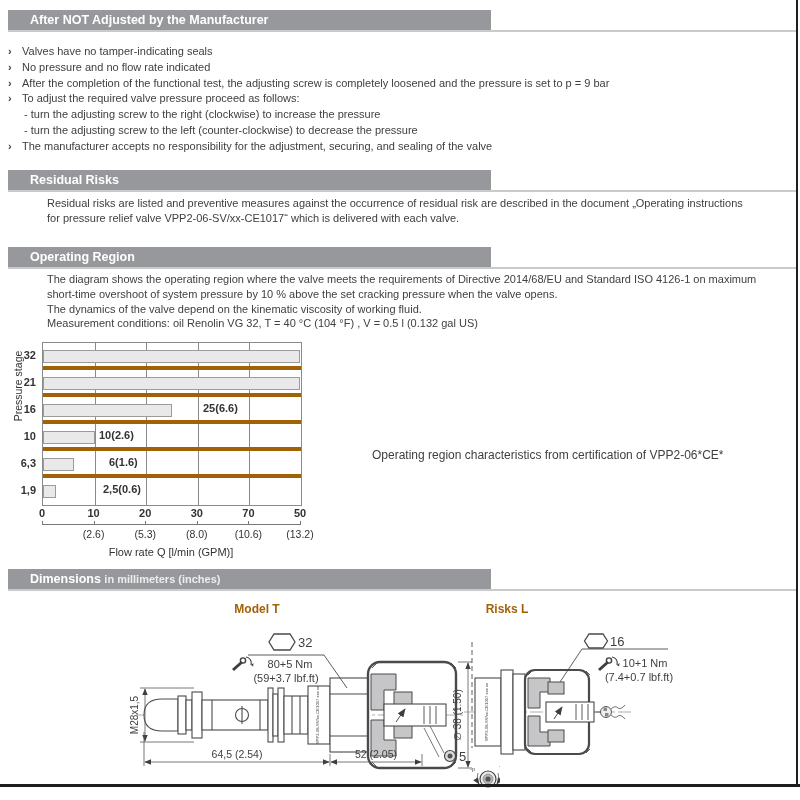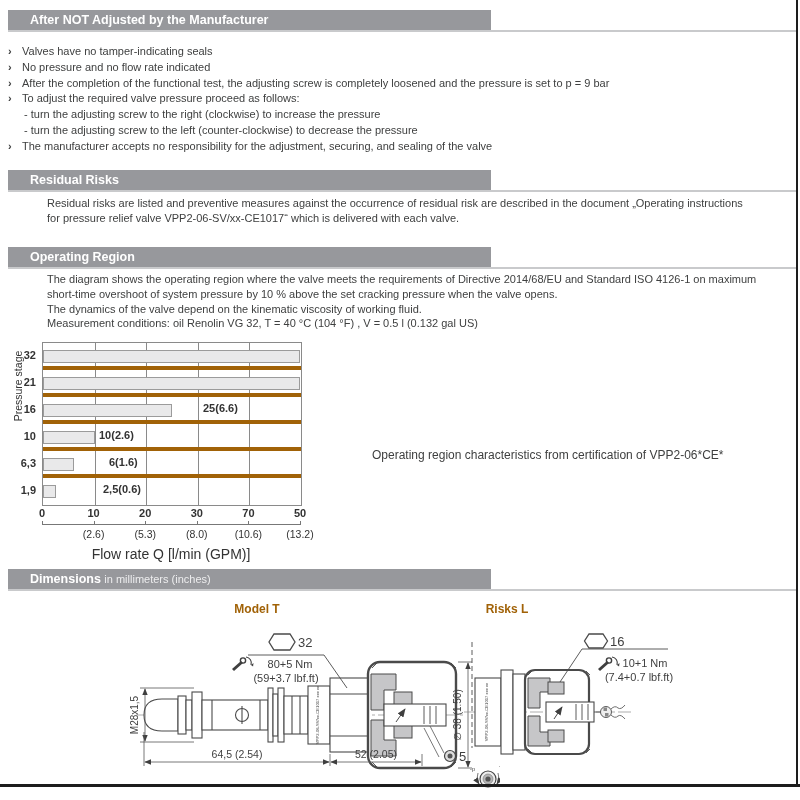--- a/index.html
+++ b/index.html
@@ -2,42 +2,42 @@
 <html><head>
 <meta charset="utf-8">
 <style>
   html,body{margin:0;padding:0;background:#fff;}
   #page{position:relative;width:800px;height:800px;background:#fff;overflow:hidden;
         font-family:"Liberation Sans",sans-serif;color:#3f4040;}
   
   .secbar{position:absolute;left:8px;width:483px;height:21px;background:#97989c;}
   .secbar-rule{position:absolute;left:0;bottom:-1px;width:788px;height:2px;background:#c9cacc;}
   .secbar-title{position:absolute;left:22px;top:3px;color:#ffffff;font-weight:bold;font-size:12.5px;white-space:nowrap;}
-  .secbar-note{font-weight:normal;font-size:11px;color:#ededee;}
+  .secbar-note{font-weight:bold;font-size:11px;color:#ededee;}
   
   .bodytext{position:absolute;left:8px;width:788px;font-size:11px;line-height:14.8px;white-space:pre-line;margin-left:39px;}
   
   #bullets{position:absolute;left:8px;top:44px;width:788px;font-size:11px;line-height:15.8px;}
   .bullet-row{display:flex;}
   .bullet-glyph{width:14px;flex:0 0 14px;font-weight:bold;color:#3f4040;}
   .bullet-sub{padding-left:16px;}
   
   #chart{position:absolute;left:0;top:338px;width:400px;height:235px;}
   #plot{position:absolute;left:42px;top:4px;width:258px;height:162px;border:1px solid #8a8a8a;background:#fff;}
   .ch-row{position:absolute;left:0;width:258px;height:27px;border-bottom:4px solid #a16207;box-sizing:border-box;}
   .ch-row:last-child{border-bottom:none;}
   .ch-grid{position:absolute;top:0;width:1px;height:162px;background:#8a8a8a;}
   .ch-bar{position:absolute;left:0;top:7px;height:13px;background:#e9e9ea;border:1px solid #9b9b9b;box-sizing:border-box;}
   .ch-barlabel{position:absolute;top:5px;font-size:11px;font-weight:600;color:#333;white-space:nowrap;}
   .ch-cat{position:absolute;left:0;width:36px;height:27px;text-align:right;font-size:11px;font-weight:600;color:#333;line-height:27px;}
   .ch-xtick{position:absolute;top:169px;width:30px;text-align:center;font-size:11px;font-weight:600;color:#333;}
   .ch-gpm{position:absolute;top:190px;width:40px;text-align:center;font-size:10.5px;color:#333;}
   #ch-ruler{position:absolute;left:42px;top:186px;width:258px;height:4px;border-top:1px solid #777;}
   .ch-rtick{position:absolute;top:-4px;width:1px;height:4px;background:#777;}
-  #ch-xlabel{position:absolute;left:81px;top:208px;width:180px;text-align:center;font-size:14px;color:#333;}
+  #ch-xlabel{position:absolute;left:81px;top:208px;width:180px;text-align:center;font-size:11px;color:#333;}
   #ch-ylabel{position:absolute;left:-30px;top:380px;width:96px;text-align:center;font-size:10.5px;color:#333;transform:rotate(-90deg);}
   #op-caption{position:absolute;left:372px;top:448px;font-size:12px;color:#3f4040;}
   
   .model-label{position:absolute;top:602px;width:120px;text-align:center;font-size:12px;font-weight:bold;color:#a16207;}
   
   #footer-rule{position:absolute;left:0;top:784px;width:800px;height:2.5px;background:#1d1d1d;}
   #right-rule{position:absolute;left:796px;top:0;width:2px;height:786px;background:#1d1d1d;}
   svg text{font-family:"Liberation Sans",sans-serif;fill:#3f3f3f;}
 </style>
 </head>

